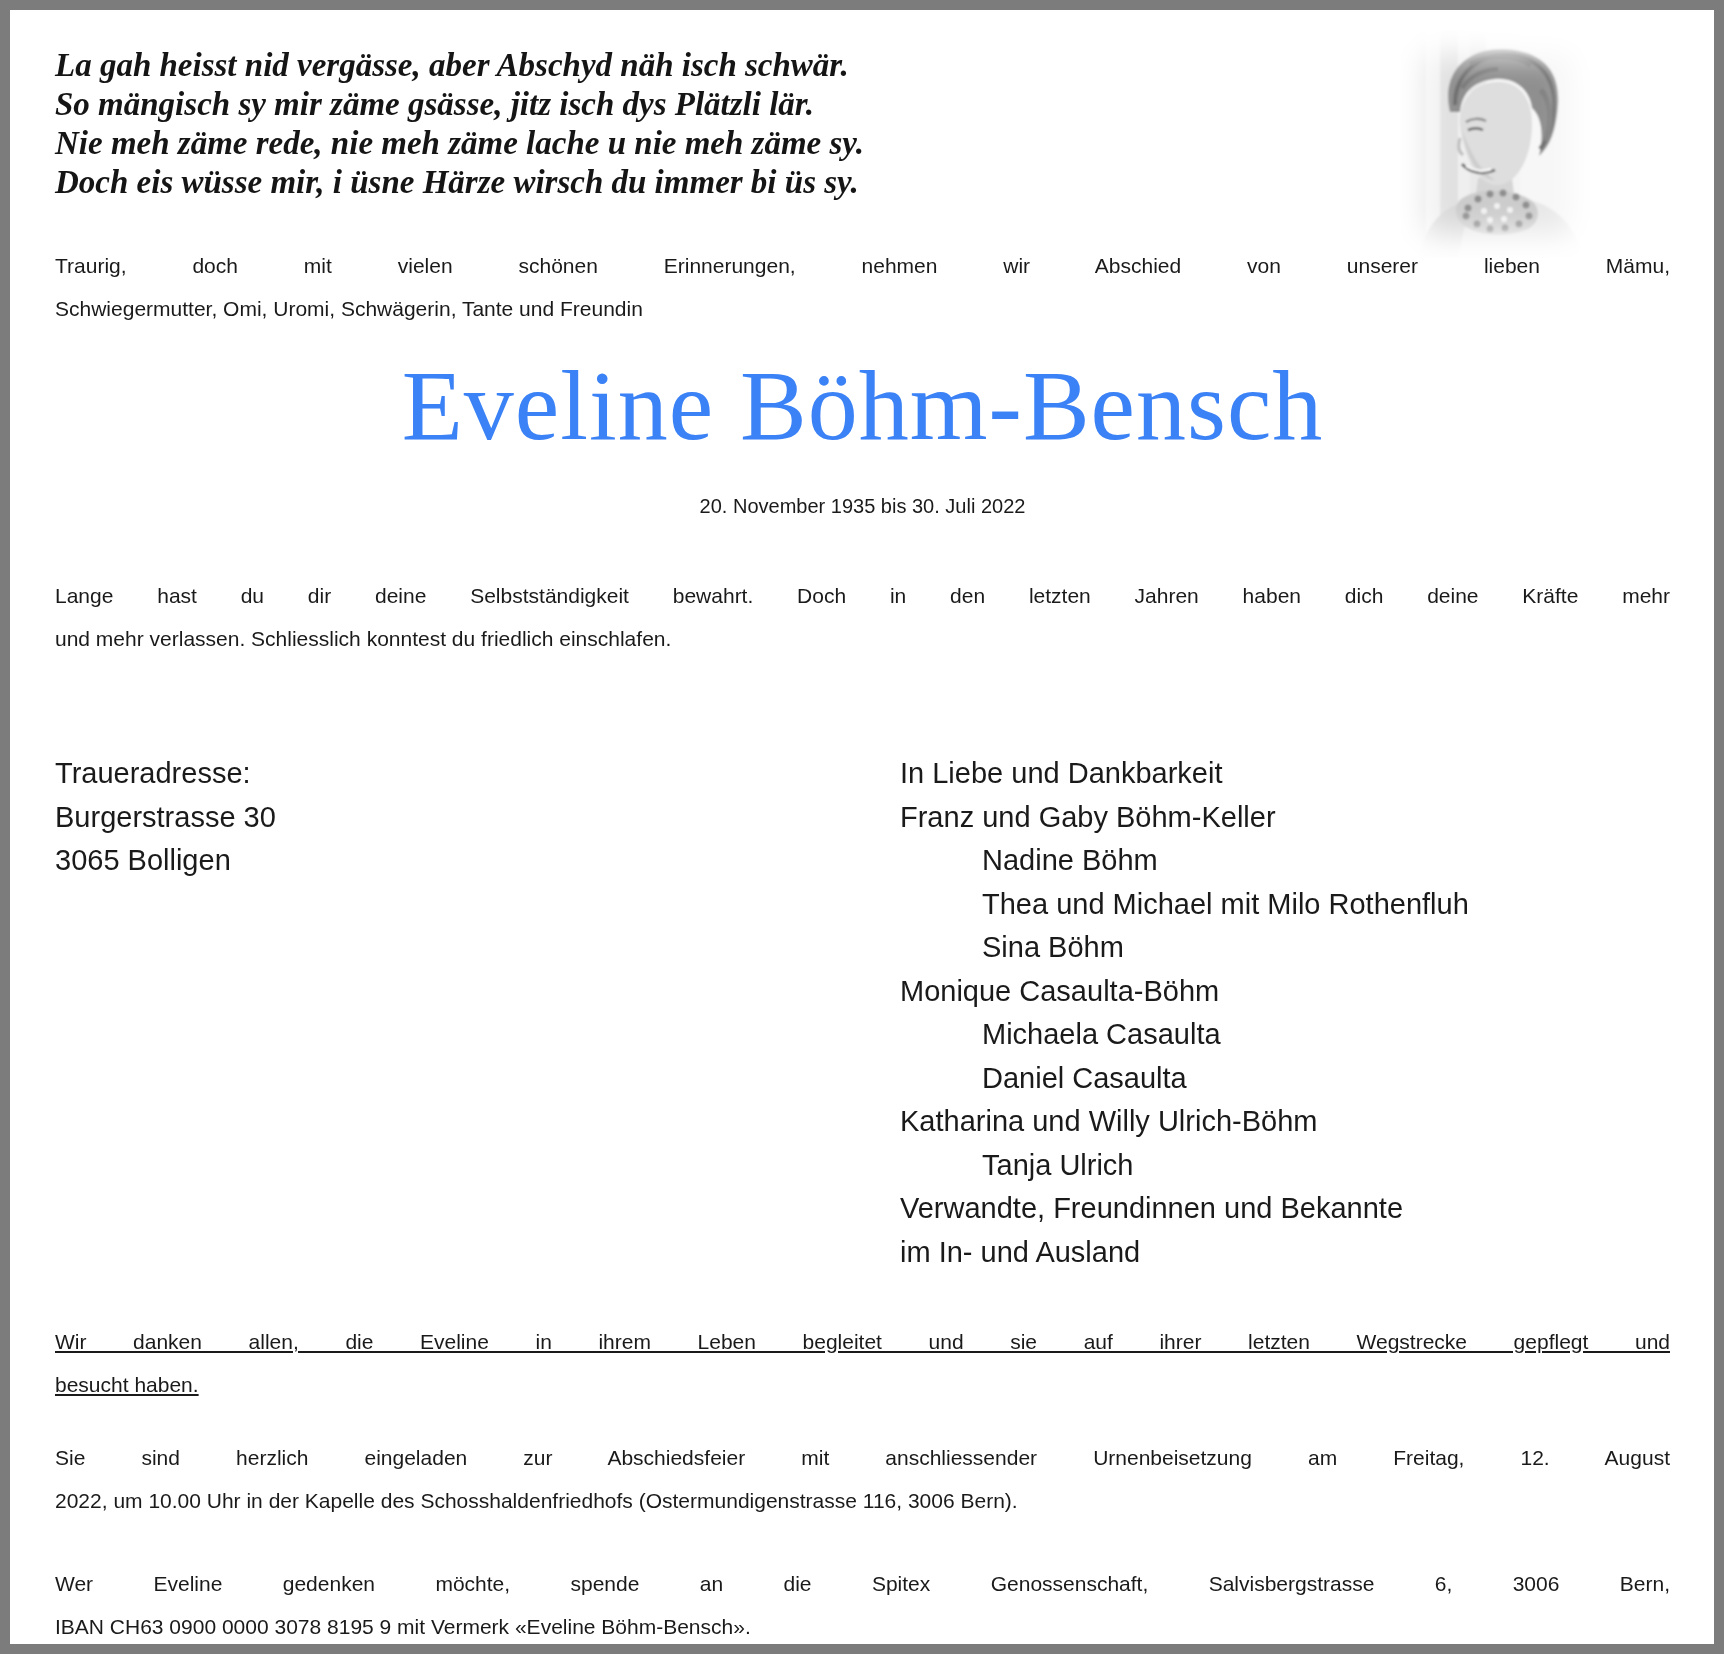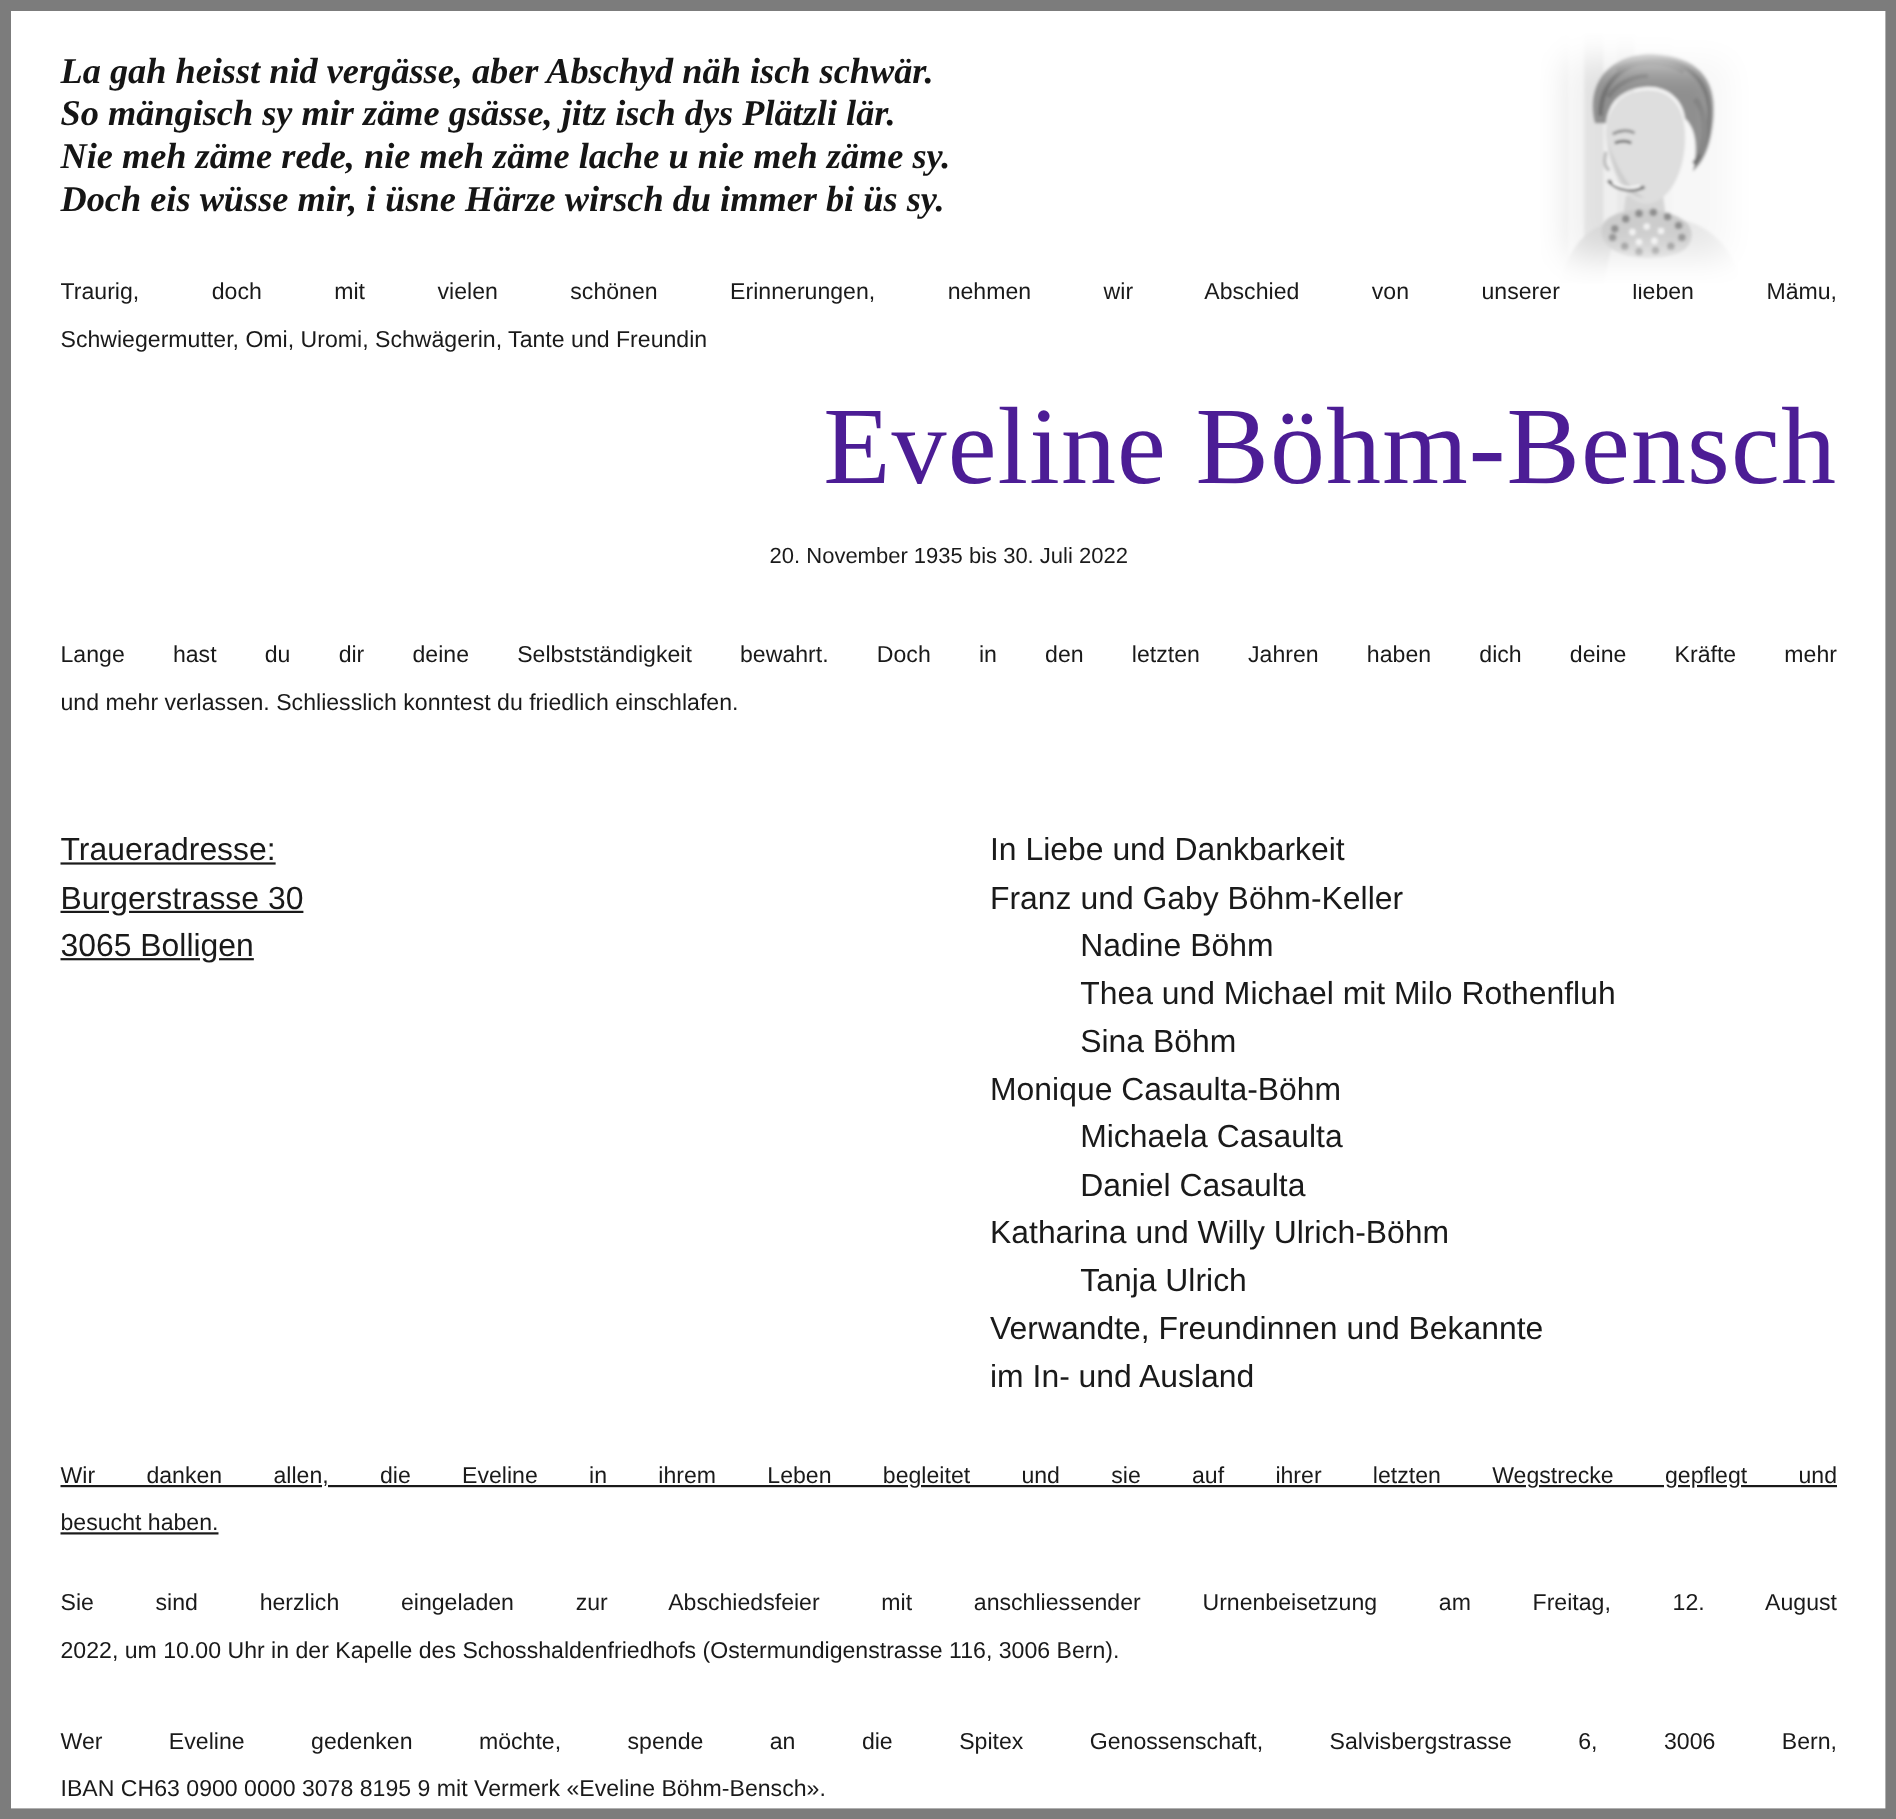--- a/index.html
+++ b/index.html
@@ -50,44 +50,44 @@
 
   
   .para { font-size: 21px; line-height: 43px; }
   .jfull { text-align: justify; text-align-last: justify; }
   .jleft { text-align: left; }
 
   .intro { margin-top: 42px; }
 
   .deceased-name {
     margin-top: 22px;
-    text-align: right;
+    text-align: center;
     font-family: "Liberation Serif", serif;
     font-size: 100px;
     line-height: 108px;
     letter-spacing: 1px;
-    color: #4c1d95;
+    color: #3b82f6;
   }
   .deceased-dates {
     margin-top: 28px;
     text-align: center;
     font-size: 20px;
     line-height: 36px;
   }
 
   .life { margin-top: 50px; }
 
   
   .columns {
     display: flex;
     margin-top: 92px;
     font-size: 29px;
     line-height: 43.5px;
   }
-  .col-left { width: 845px; flex: 0 0 845px; text-decoration: underline; }
+  .col-left { width: 845px; flex: 0 0 845px; }
   .col-right { flex: 1; }
   .fam-indent { padding-left: 82px; }
 
   .thanks { margin-top: 46px; text-decoration: underline; }
   .ceremony { margin-top: 30px; }
   .donation { margin-top: 40px; }
 </style>
 </head>
 <body>
 

